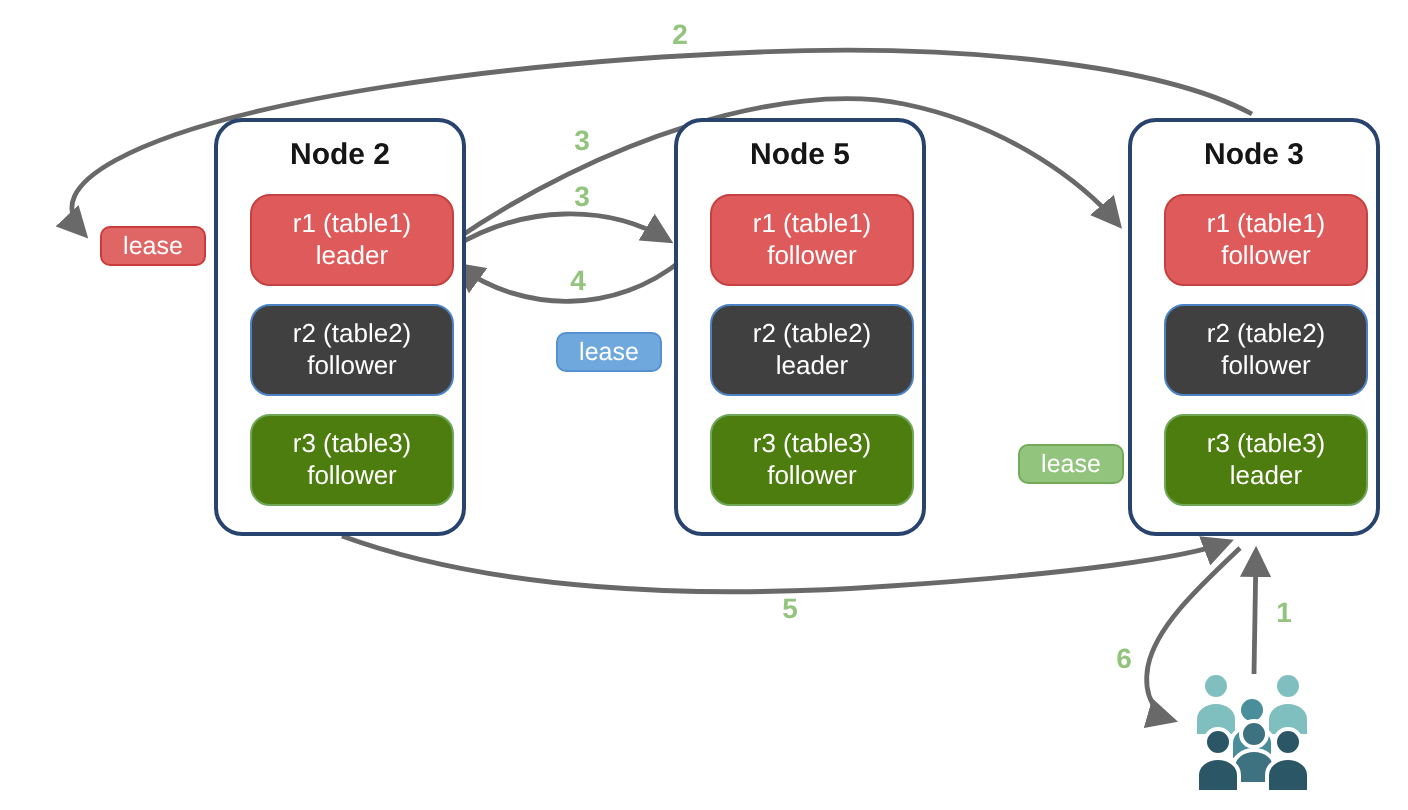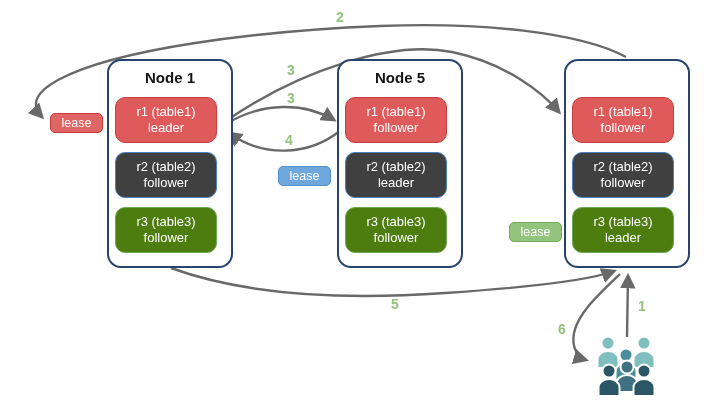--- a/index.html
+++ b/index.html
@@ -3,21 +3,21 @@
 <meta charset="utf-8">
 <style>
   html,body{margin:0;padding:0;background:#fff;}
   .canvas{position:relative;width:704px;height:405px;background:#ffffff;
           font-family:"Liberation Sans",sans-serif;overflow:hidden;}
   .arrows{position:absolute;left:0;top:0;width:704px;height:405px;}
   .node{position:absolute;top:59px;width:126px;height:209px;background:#fff;
         border:2px solid #28436e;border-radius:14px;box-sizing:border-box;}
   .node-1{left:107px}.node-2{left:337px}.node-3{left:564px}
   .node-title{text-align:center;margin-top:8px;font-weight:bold;font-size:15px;color:#151515;}
-  .replica{position:absolute;left:6px;width:102px;height:46px;border-radius:10px;
+  .replica{position:absolute;left:16px;width:102px;height:46px;border-radius:10px;
            color:#fff;font-size:13px;line-height:1.25;text-align:center;
            display:flex;flex-direction:column;align-items:center;justify-content:center;
            border:1.5px solid transparent;box-sizing:border-box;}
   .rep-0{top:36px}.rep-1{top:91px}.rep-2{top:146px}
   .rep-red{background:#df5b5b;border-color:#c64040;}
   .rep-blue{background:#404040;border-color:#4a82c4;}
   .rep-green{background:#4d7c0f;border-color:#6da757;}
   .lease{position:absolute;width:53px;height:20px;border-radius:5px;color:#fff;
          font-size:12.5px;display:flex;align-items:center;justify-content:center;
          border:1.5px solid transparent;box-sizing:border-box;}
@@ -47,21 +47,21 @@
       <path d="M 226,121 C 300,70 392,40 452,52 C 506,63 543,93 559,112" marker-end="url(#arr)"></path>
       <path d="M 226,124 C 262,102 304,102 334,120" marker-end="url(#arr)"></path>
       <path d="M 341,130 C 308,157 262,157 229,133" marker-end="url(#arr)"></path>
       <path d="M 171,268 C 245,295 345,300 445,293 C 535,287 593,279 614,271" marker-end="url(#arr)"></path>
       <path d="M 627,337 L 628,276" marker-end="url(#arr)"></path>
       <path d="M 620,274 C 600,293 578,313 574,333 C 571,349 579,358 586,360" marker-end="url(#arr)"></path>
     </g>
   </svg>
 
   <div class="node node-1">
-    <div class="node-title">Node 1</div>
+    <div class="node-title">Node 2</div>
     <div class="replica rep-0 rep-red">
       <span>r1 (table1)</span>
       <span>leader</span>
     </div>
     <div class="replica rep-1 rep-blue">
       <span>r2 (table2)</span>
       <span>follower</span>
     </div>
     <div class="replica rep-2 rep-green">
       <span>r3 (table3)</span>
@@ -79,20 +79,21 @@
       <span>r2 (table2)</span>
       <span>leader</span>
     </div>
     <div class="replica rep-2 rep-green">
       <span>r3 (table3)</span>
       <span>follower</span>
     </div>
   </div>
 
   <div class="node node-3">
+    <div class="node-title">Node 3</div>
     <div class="replica rep-0 rep-red">
       <span>r1 (table1)</span>
       <span>follower</span>
     </div>
     <div class="replica rep-1 rep-blue">
       <span>r2 (table2)</span>
       <span>follower</span>
     </div>
     <div class="replica rep-2 rep-green">
       <span>r3 (table3)</span>

